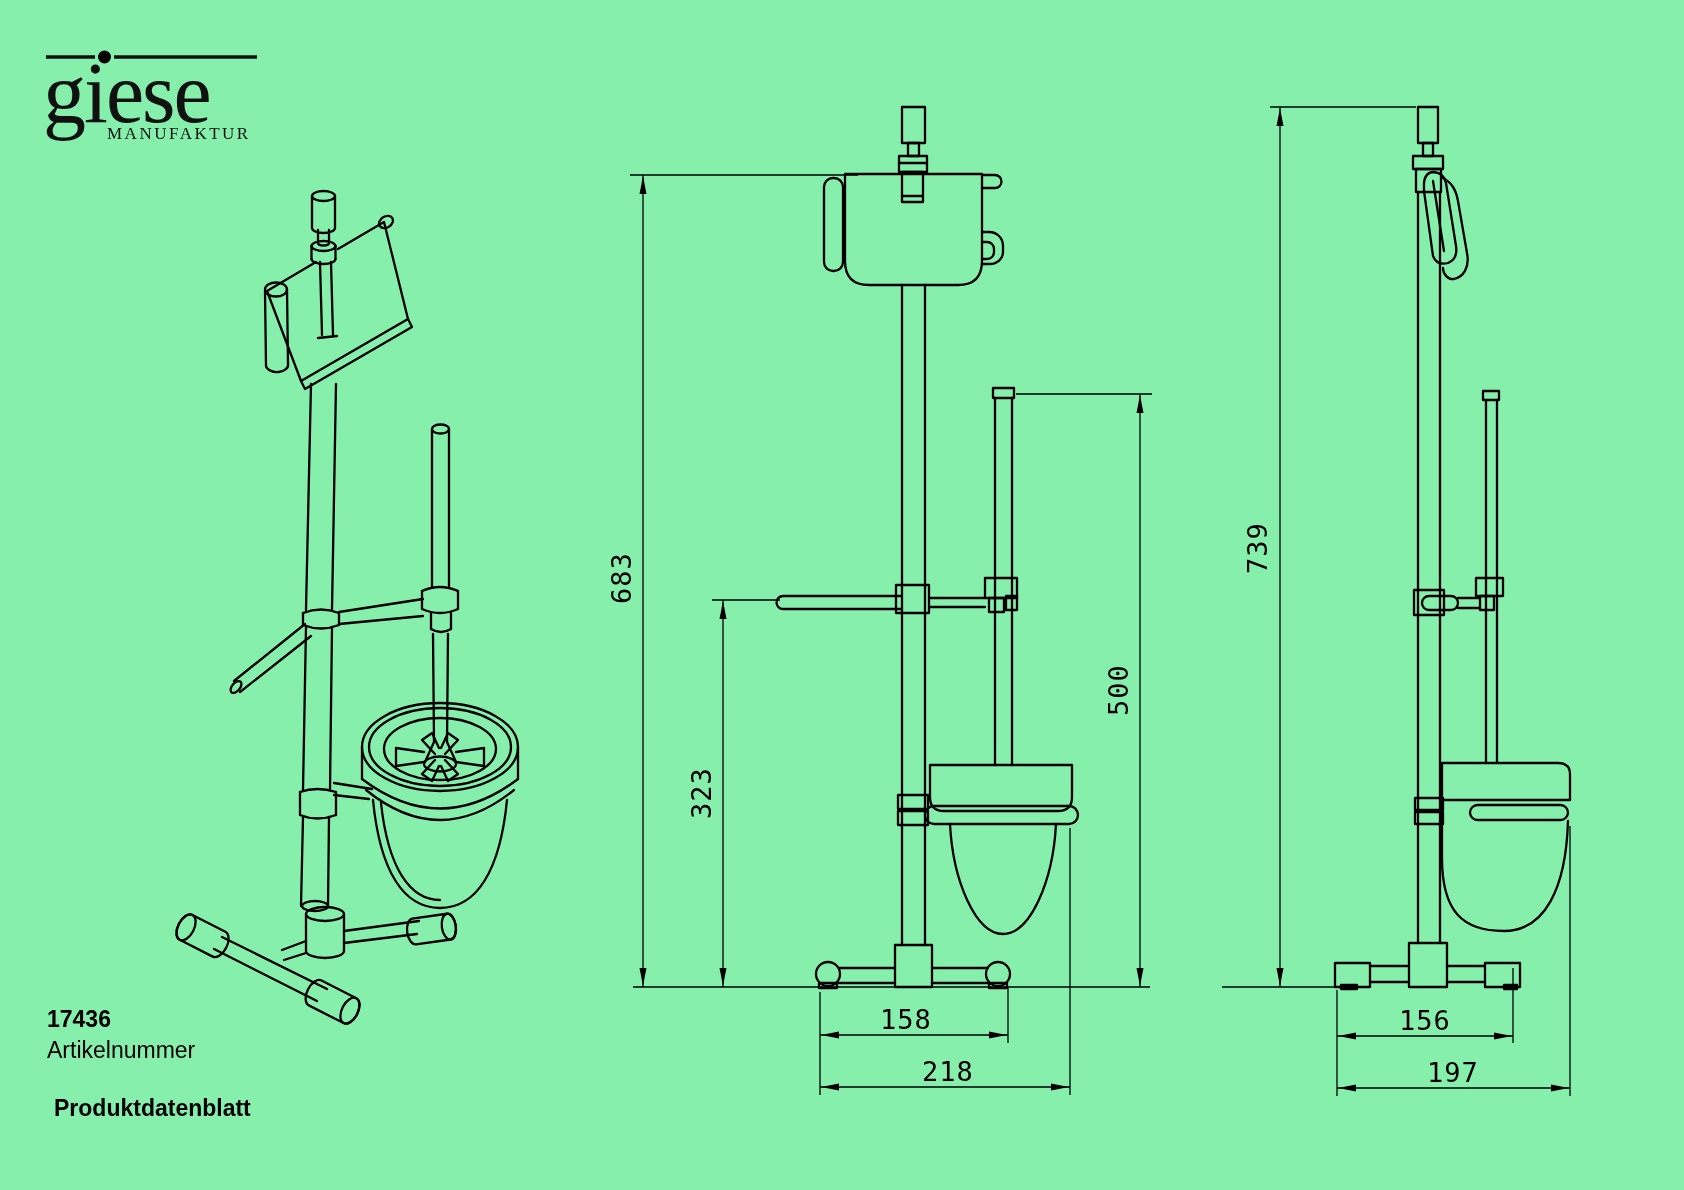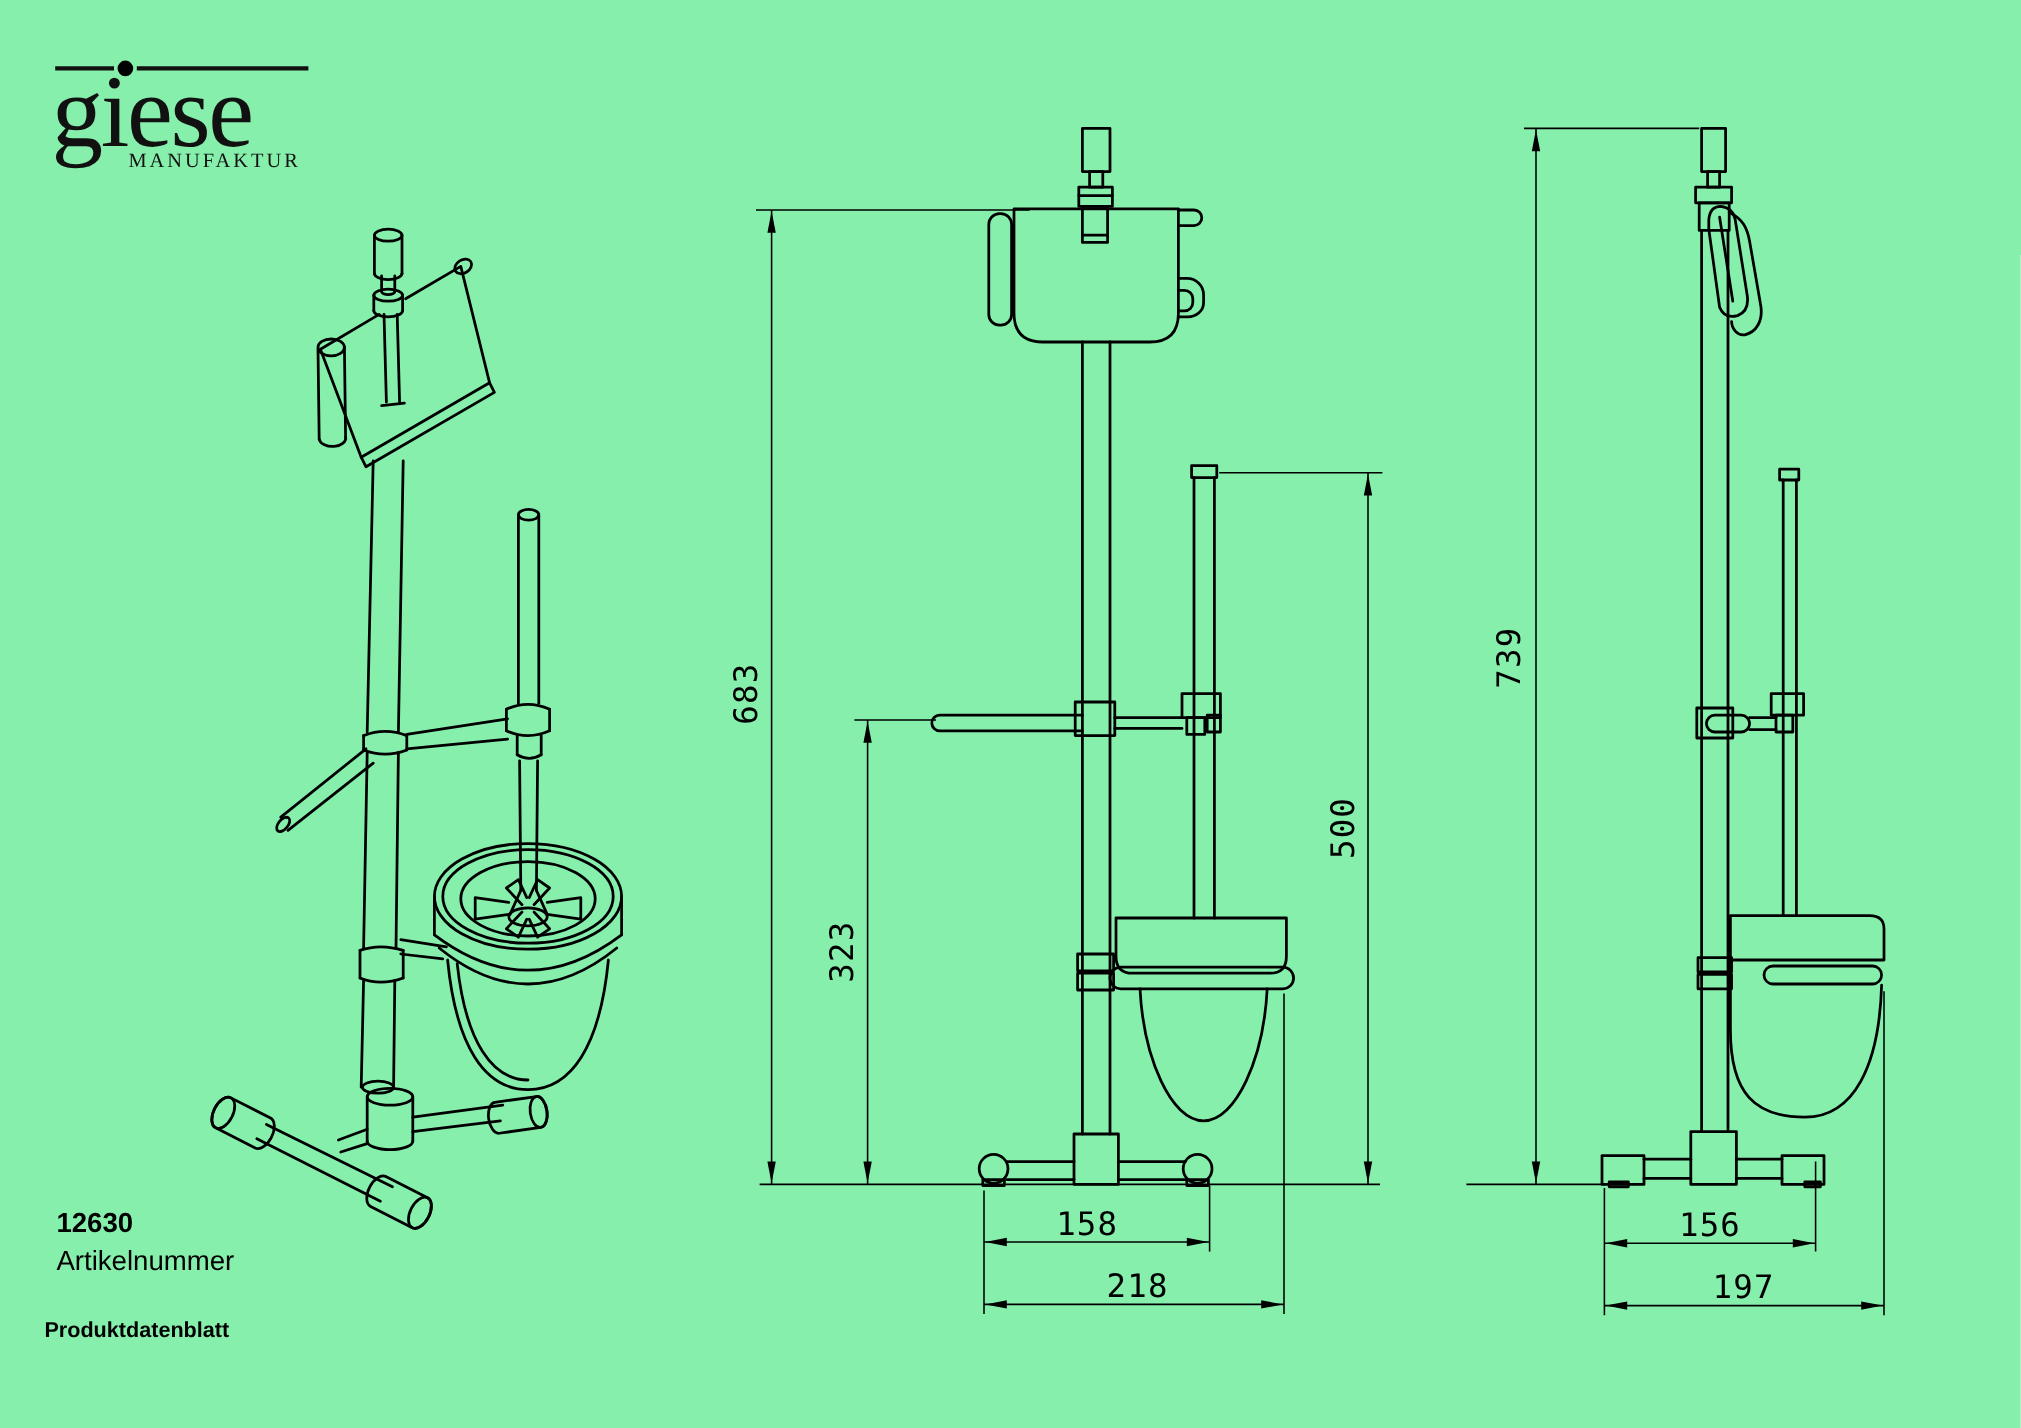--- a/index.html
+++ b/index.html
@@ -6,21 +6,21 @@
   .page{position:relative;width:1684px;height:1190px;background:#86efac;overflow:hidden;
         font-family:"Liberation Sans",sans-serif;color:#000;}
   svg{position:absolute;left:0;top:0;}
   .ln{fill:none;stroke:#000;stroke-width:2.3;stroke-linecap:round;stroke-linejoin:round;}
   .thin{fill:none;stroke:#000;stroke-width:1.3;stroke-linecap:butt;}
   .arr{fill:#000;stroke:none;}
   .dim{font-family:"DejaVu Sans Mono",monospace;font-size:27px;letter-spacing:1px;fill:#000;}
   .logo-name{font-family:"Liberation Serif",serif;font-size:86px;letter-spacing:-2px;fill:#111;}
   .logo-sub{font-family:"Liberation Serif",serif;font-size:17px;letter-spacing:2.5px;fill:#111;}
   .article{position:absolute;left:47px;top:1004px;font-size:23px;line-height:31px;}
-  .footer{position:absolute;left:37px;top:1094px;font-size:18px;line-height:29px;}
+  .footer{position:absolute;left:54px;top:1094px;font-size:23px;line-height:29px;}
   .b{font-weight:bold;}
 </style>
 </head>
 <body>
 
 <div class="page">
 
 <svg width="1684" height="1190" viewBox="0 0 1684 1190">
 
   <g>
@@ -293,21 +293,21 @@
     <polygon class="arr" points="1512,1036 1494,1032.5 1494,1039.5"></polygon>
     <polygon class="arr" points="1338,1088 1356,1084.5 1356,1091.5"></polygon>
     <polygon class="arr" points="1569,1088 1551,1084.5 1551,1091.5"></polygon>
     <text class="dim" transform="translate(1267,548) rotate(-90)" text-anchor="middle">739</text>
     <text class="dim" x="1425" y="1030" text-anchor="middle">156</text>
     <text class="dim" x="1453" y="1082" text-anchor="middle">197</text>
   </g>
 </svg>
 
   <div class="article">
-    <div class="b">12630</div>
+    <div class="b">17436</div>
     <div>Artikelnummer</div>
   </div>
 
   <div class="footer">
     <div class="b">Produktdatenblatt</div>
   </div>
 
 </div>
 
 </body></html>

